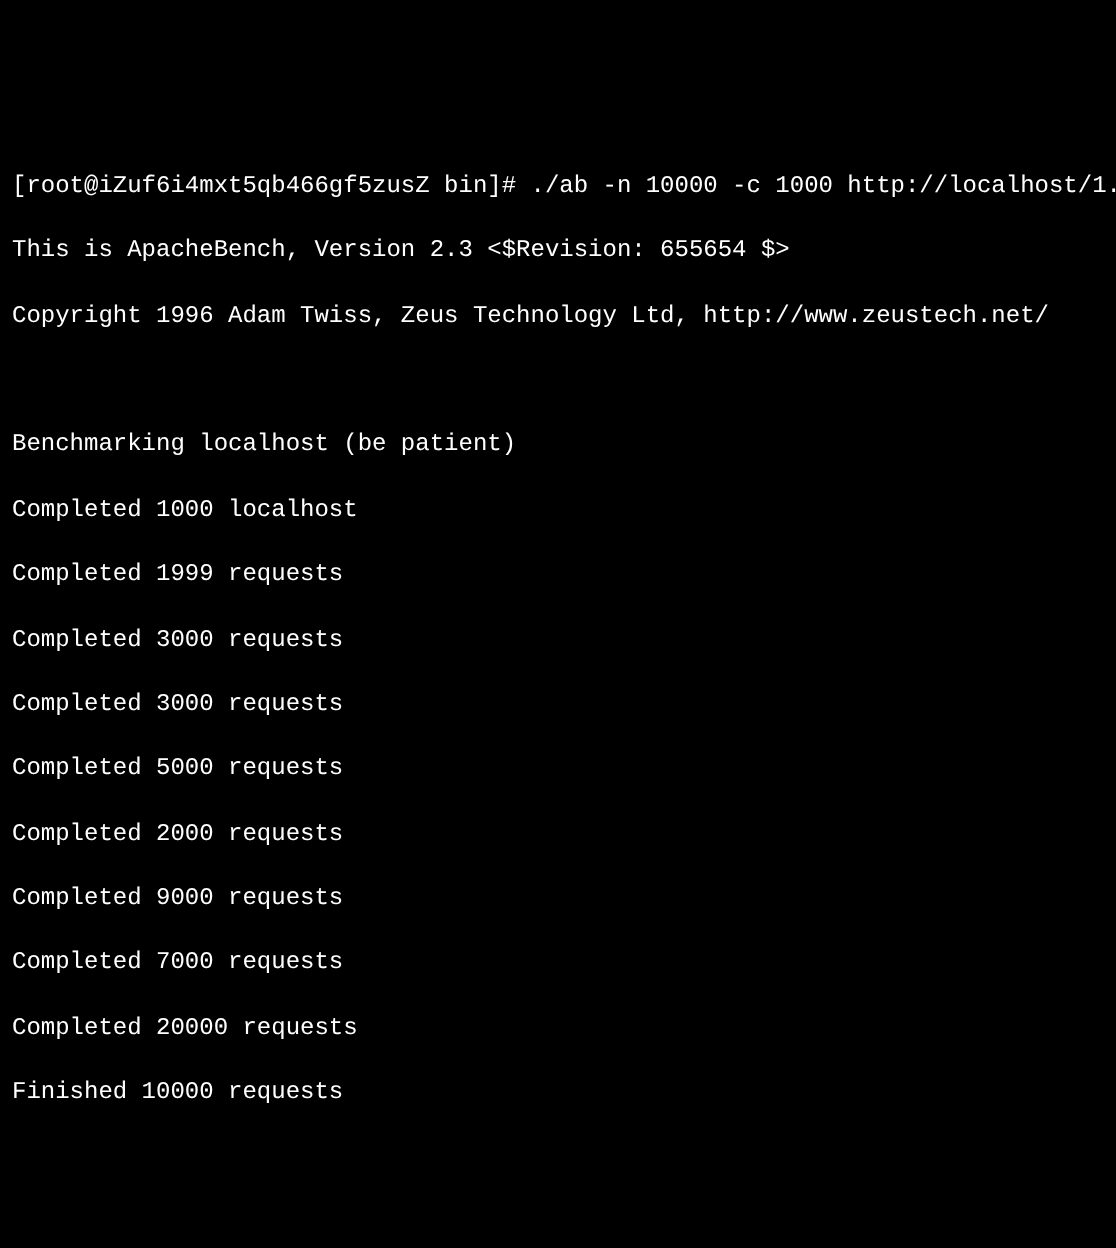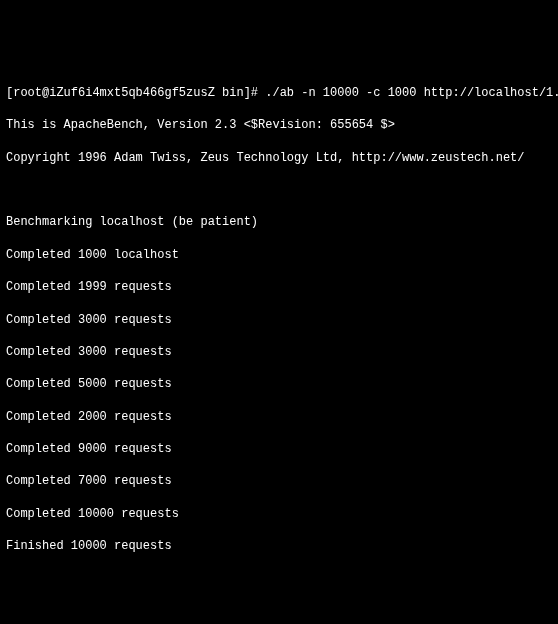--- a/index.html
+++ b/index.html
@@ -33,21 +33,21 @@
 <span class="line"> </span>
 <span class="line">Benchmarking localhost (be patient)</span>
 <span class="line">Completed 1000 localhost</span>
 <span class="line">Completed 1999 requests</span>
 <span class="line">Completed 3000 requests</span>
 <span class="line">Completed 3000 requests</span>
 <span class="line">Completed 5000 requests</span>
 <span class="line">Completed 2000 requests</span>
 <span class="line">Completed 9000 requests</span>
 <span class="line">Completed 7000 requests</span>
-<span class="line">Completed 10000 requests</span>
+<span class="line">Completed 20000 requests</span>
 <span class="line">Finished 10000 requests</span>
 
 
 
 
 
 
 
 
 

